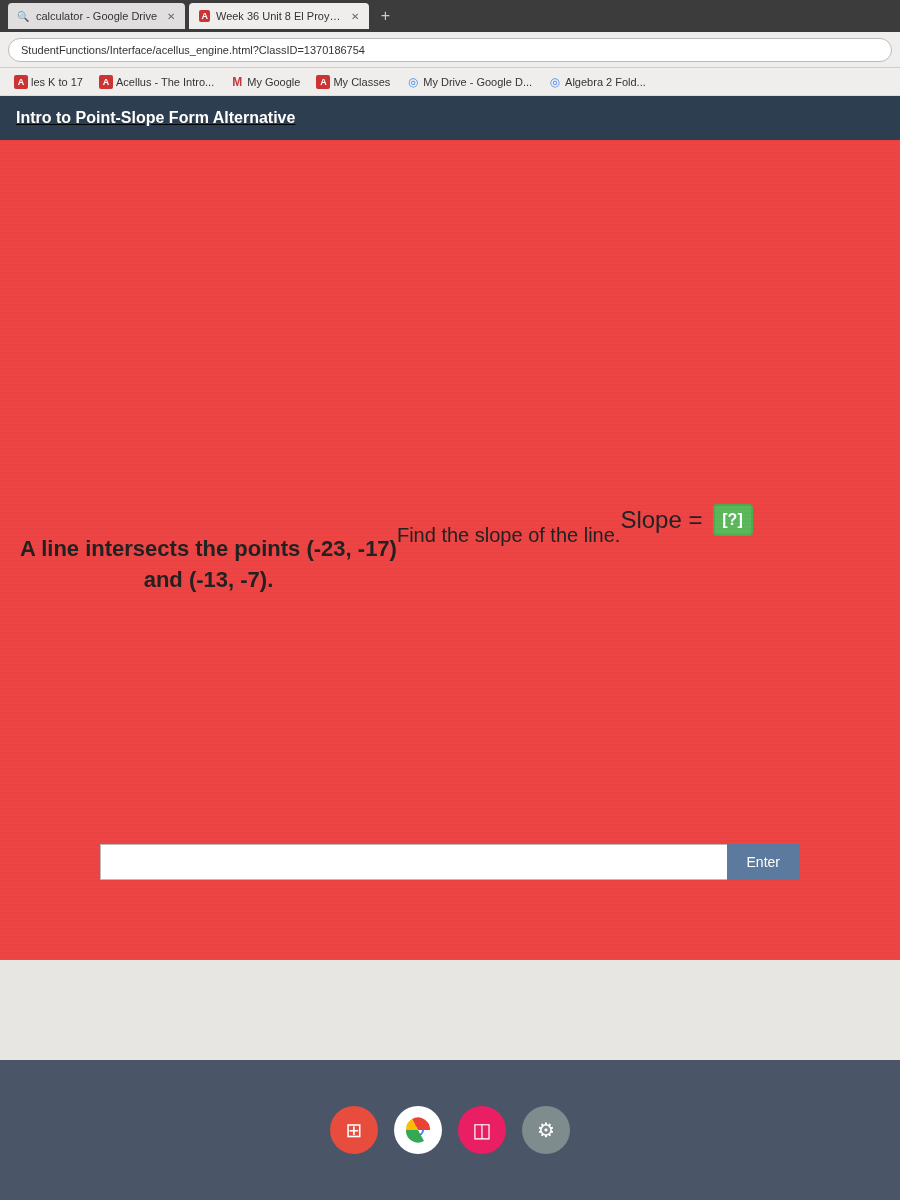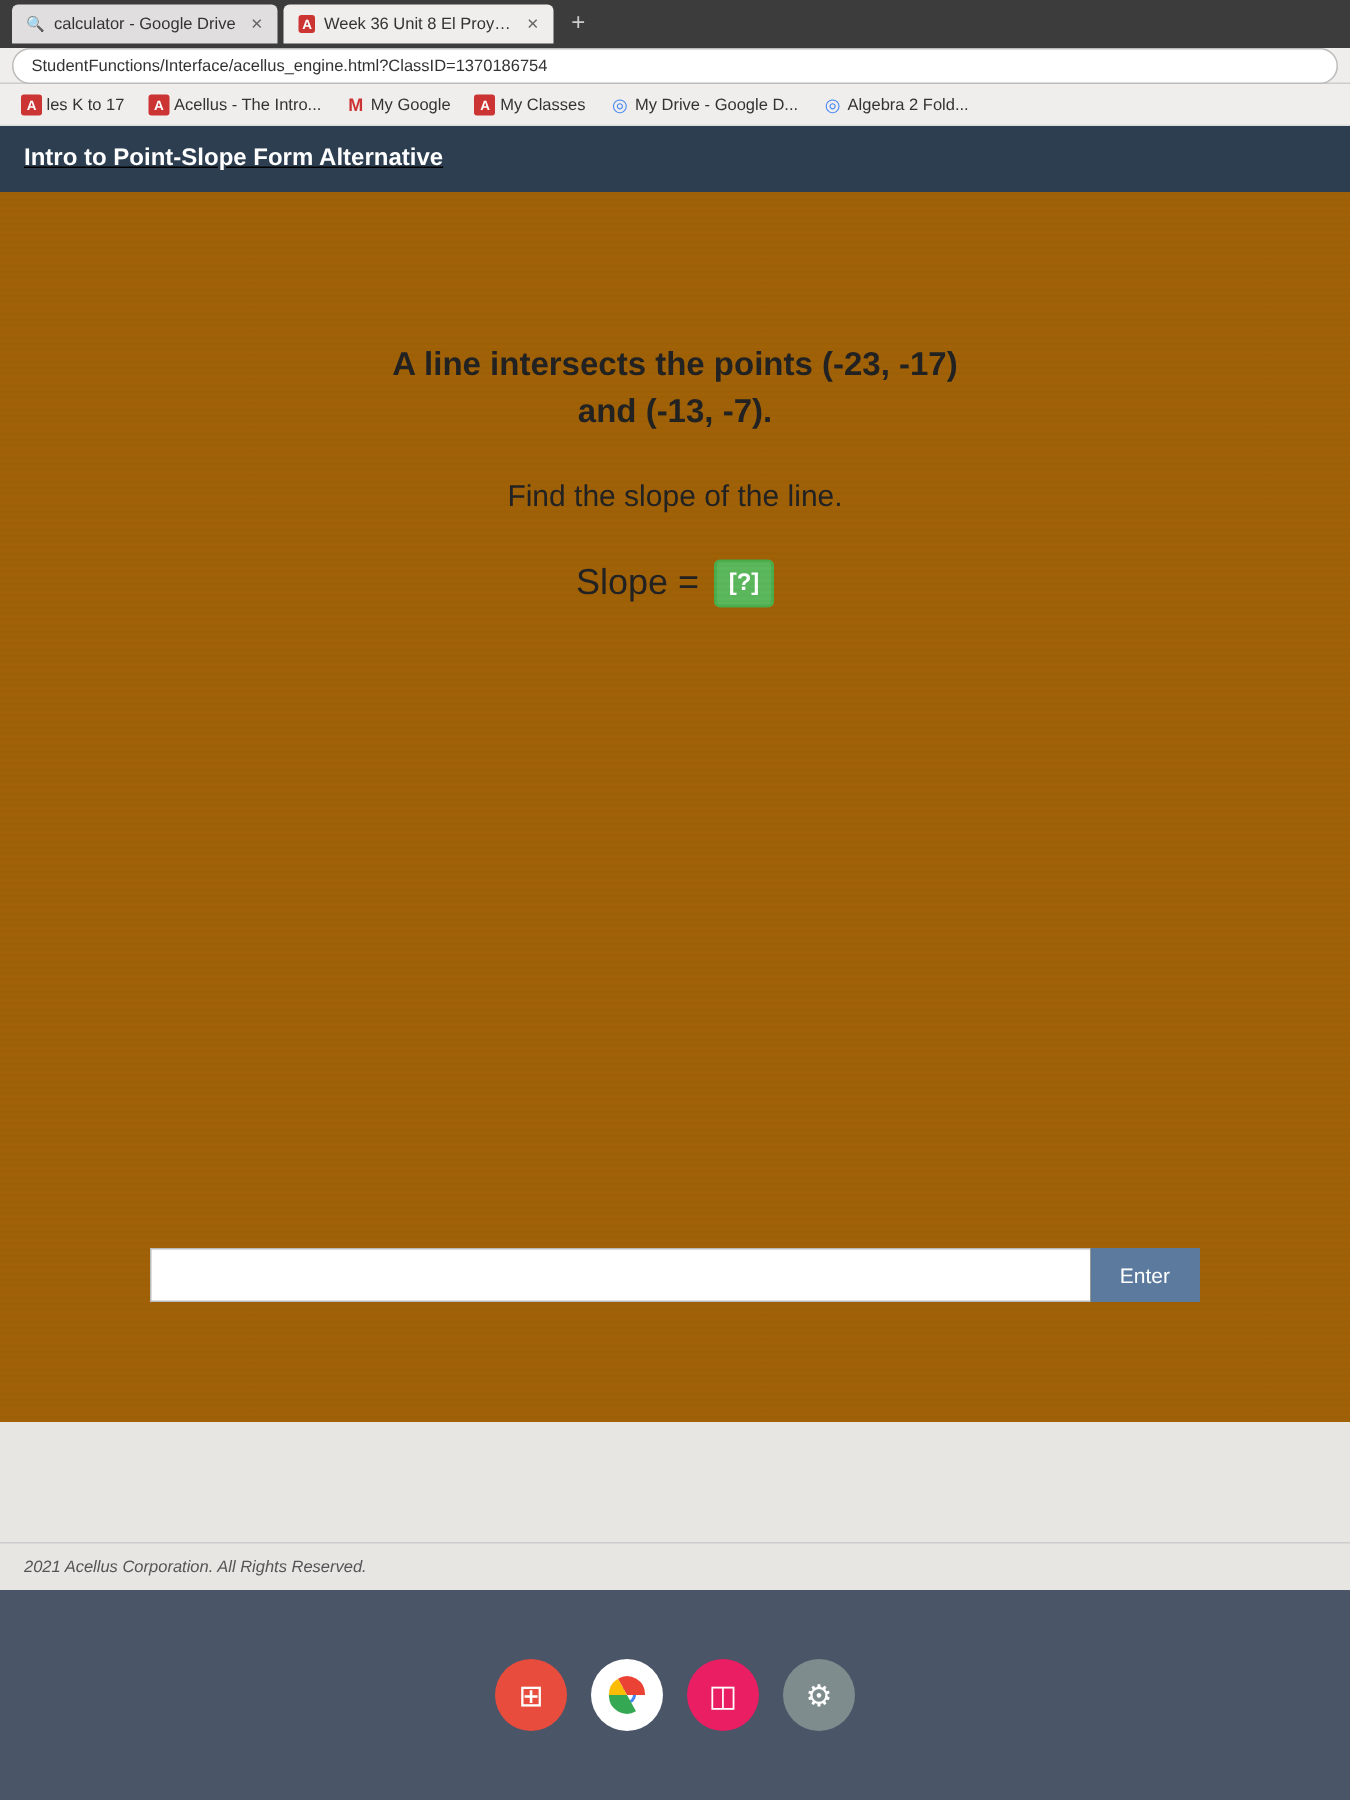--- a/index.html
+++ b/index.html
@@ -74,21 +74,21 @@
       display: flex;
       align-items: center;
       justify-content: center;
       color: #ccc;
       font-size: 16px;
       cursor: pointer;
     }
 
     
     .address-bar {
-      height: 24px;
+      height: 36px;
       background: #f0eeec;
       display: flex;
       align-items: center;
       padding: 0 8px;
       gap: 6px;
       border-bottom: 1px solid #ccc;
     }
 
     .address-input {
       flex: 1;
@@ -147,25 +147,25 @@
     }
 
     .page-header-title {
       color: white;
       font-size: 16px;
       font-weight: bold;
     }
 
     
     .main-content {
-      background: #a16207;
+      background: #ef4444;
       min-height: 820px;
       padding: 40px 20px;
       display: flex;
-      flex-direction: column;
+      flex-direction: row;
       align-items: center;
       position: relative;
     }
 
     .question-text {
       text-align: center;
       font-size: 22px;
       font-weight: bold;
       color: #222;
       margin-bottom: 30px;
@@ -374,23 +374,20 @@
       <span class="slope-answer-box">[?]</span>
     </div>
 
     <div class="input-area">
       <input type="text" class="answer-input" placeholder="" style="">
       <button class="enter-button">Enter</button>
     </div>
 
   </div>
 
-  <div class="footer">
-    <span class="footer-text">2021 Acellus Corporation.  All Rights Reserved.</span>
-  </div>
 
 </div>
 
 <div class="taskbar" style="height:140px;top:1060px;">
   <div class="taskbar-icon red">
     <span style="color:white;font-size:20px;">⊞</span>
   </div>
   <div class="taskbar-icon white">
     <svg width="28" height="28" viewBox="0 0 28 28">
       <circle cx="14" cy="14" r="6" fill="#4285f4"></circle>

